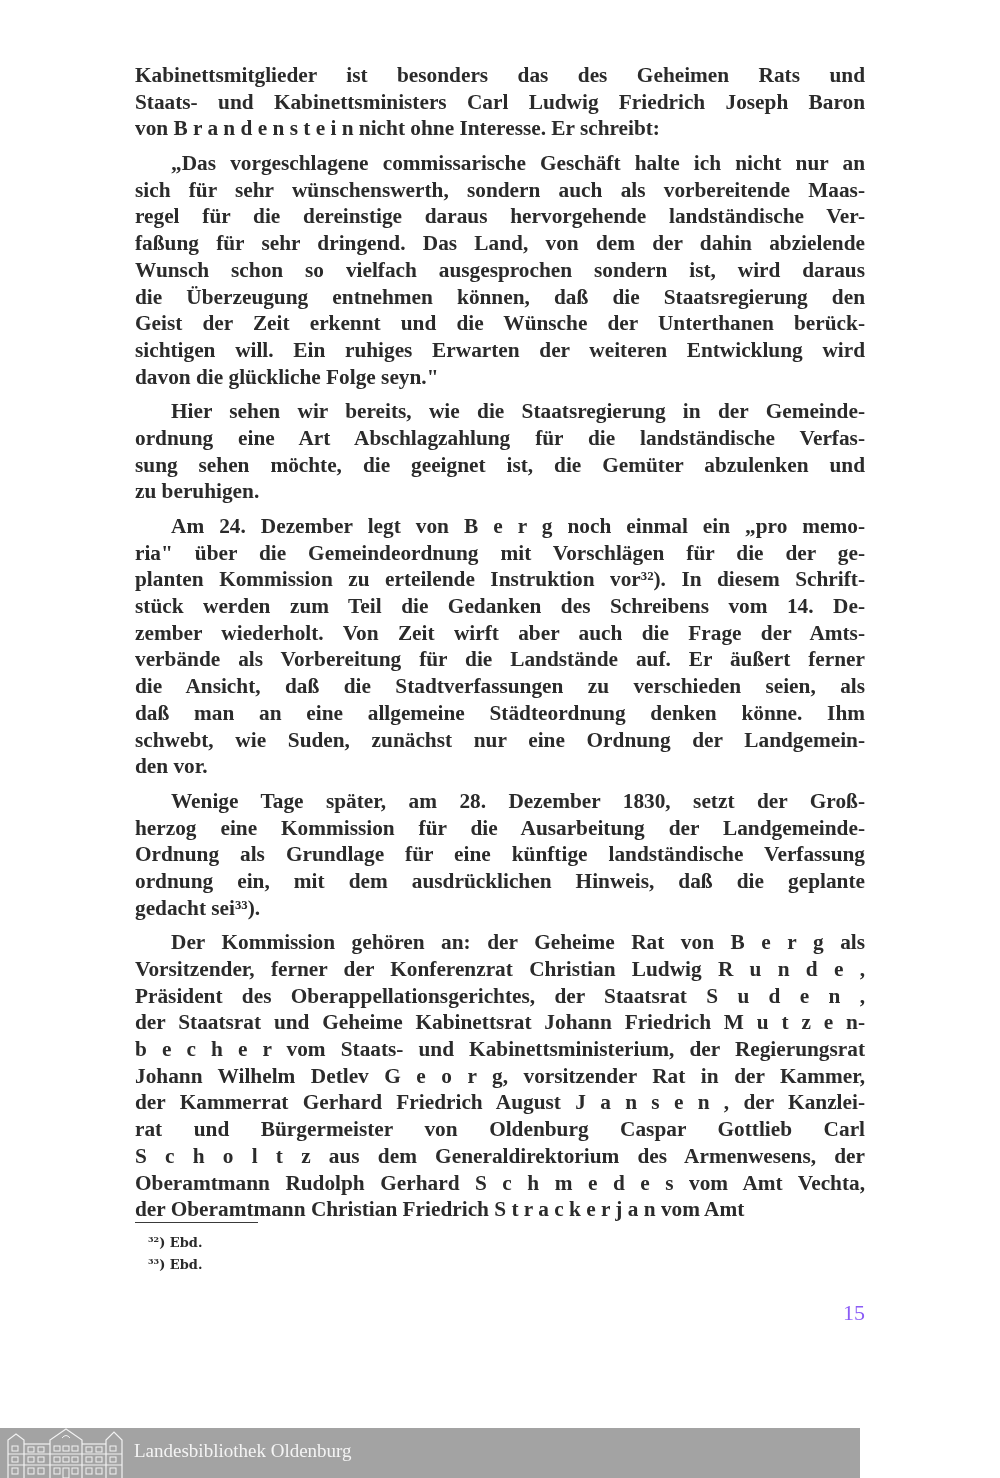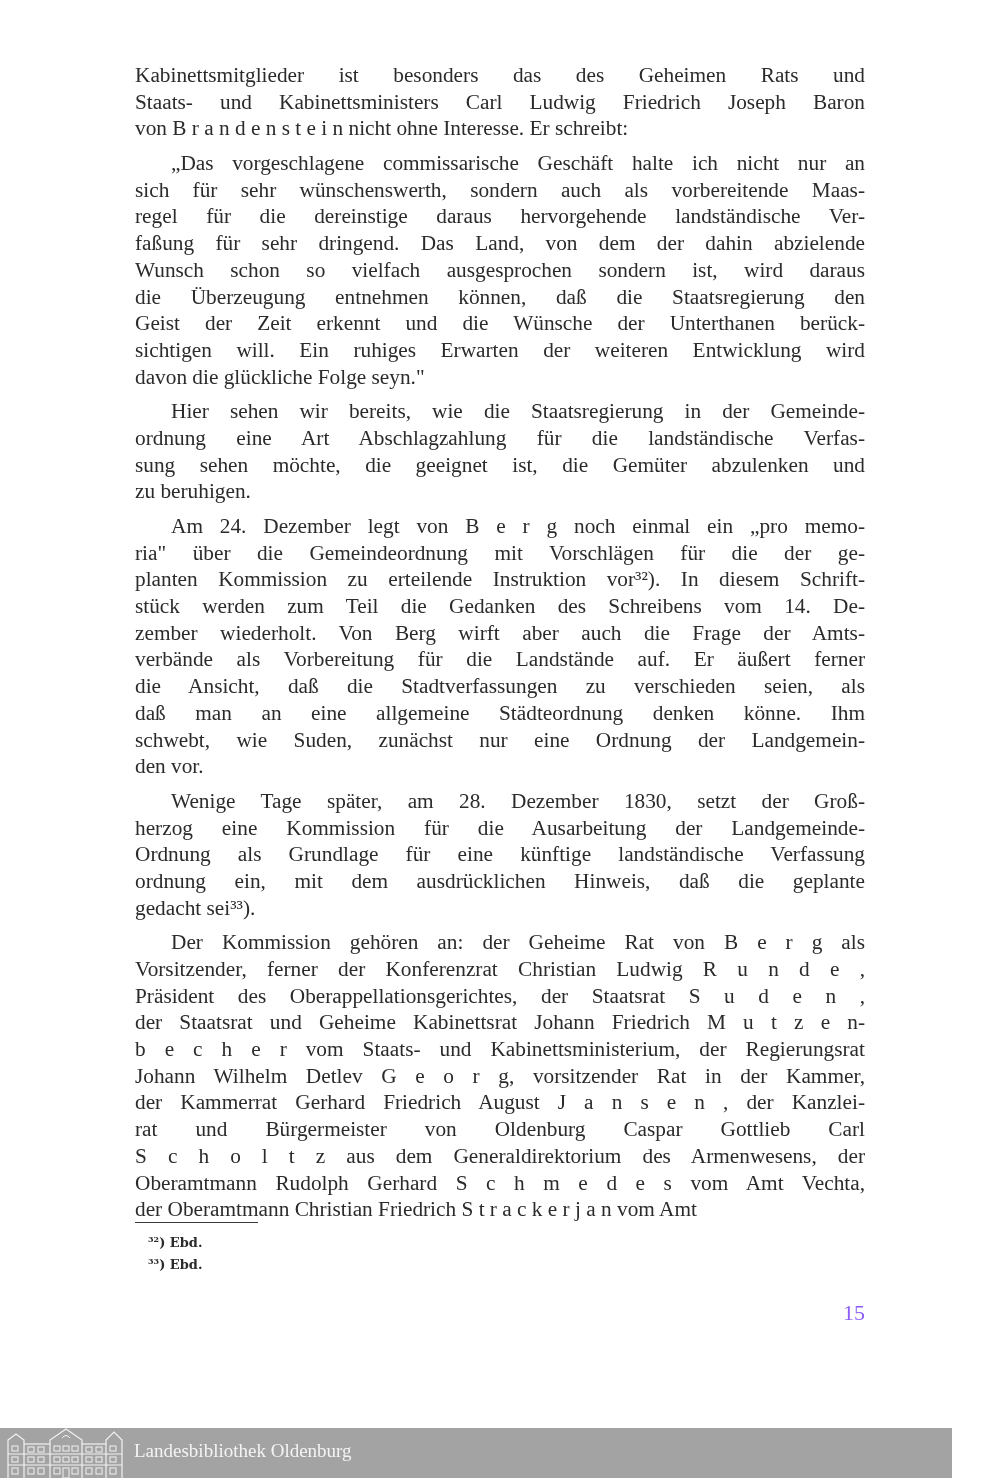--- a/index.html
+++ b/index.html
@@ -11,39 +11,40 @@
     .page-text {
       position: absolute; left: 135px; top: 62px; width: 730px;
       font-family: "Liberation Serif", "DejaVu Serif", serif;
       font-size: 21.3px; line-height: 26.7px; color: #2b2b2b;
     }
     .para { margin: 0 0 8px 0; }
     .line {
       display: block; white-space: nowrap;
       text-align: justify; text-align-last: justify;
       height: 26.7px;
+      font-weight: bold;
     }
     .line.last { text-align-last: left; }
     .line.indent { padding-left: 36px; }
     .footnote-rule {
       position: absolute; left: 135px; top: 1222px; width: 123px; height: 0;
       border-top: 1.5px solid #3a3a3a;
     }
     .footnotes {
       position: absolute; left: 148px; top: 1230px;
       font-family: "DejaVu Serif", serif; font-weight: bold;
       font-size: 13px; line-height: 18px; color: #2a2a2a;
     }
     .footnotes sup { font-size: 8px; }
     .page-number {
       position: absolute; left: 843px; top: 1300px;
       font-family: "Liberation Serif", serif; font-size: 22px; color: #8b5cf6;
     }
     .footer-bar {
-      position: absolute; left: 0; top: 1428px; width: 952px; height: 50px;
+      position: absolute; left: 0; top: 1428px; width: 860px; height: 50px;
       background: #a3a3a3;
     }
     .footer-logo {
       position: absolute; left: 6px; top: 0px; width: 118px; height: 50px;
     }
     .footer-label {
       position: absolute; left: 134px; top: 12px;
       font-family: "Liberation Serif", "DejaVu Serif", serif;
       font-size: 19px; color: #f4f4f4;
     }
@@ -72,21 +73,21 @@
       <span class="line indent">Hier sehen wir bereits, wie die Staatsregierung in der Gemeinde-</span>
       <span class="line">ordnung eine Art Abschlagzahlung für die landständische Verfas-</span>
       <span class="line">sung sehen möchte, die geeignet ist, die Gemüter abzulenken und</span>
       <span class="line last">zu beruhigen.</span>
     </div>
     <div class="para">
       <span class="line indent">Am 24. Dezember legt von B e r g noch einmal ein „pro memo-</span>
       <span class="line">ria" über die Gemeindeordnung mit Vorschlägen für die der ge-</span>
       <span class="line">planten Kommission zu erteilende Instruktion vor³²). In diesem Schrift-</span>
       <span class="line">stück werden zum Teil die Gedanken des Schreibens vom 14. De-</span>
-      <span class="line">zember wiederholt. Von Berg wirft aber auch die Frage der Amts-</span>
+      <span class="line">zember wiederholt. Von Zeit wirft aber auch die Frage der Amts-</span>
       <span class="line">verbände als Vorbereitung für die Landstände auf. Er äußert ferner</span>
       <span class="line">die Ansicht, daß die Stadtverfassungen zu verschieden seien, als</span>
       <span class="line">daß man an eine allgemeine Städteordnung denken könne. Ihm</span>
       <span class="line">schwebt, wie Suden, zunächst nur eine Ordnung der Landgemein-</span>
       <span class="line last">den vor.</span>
     </div>
     <div class="para">
       <span class="line indent">Wenige Tage später, am 28. Dezember 1830, setzt der Groß-</span>
       <span class="line">herzog eine Kommission für die Ausarbeitung der Landgemeinde-</span>
       <span class="line">Ordnung als Grundlage für eine künftige landständische Verfassung</span>

